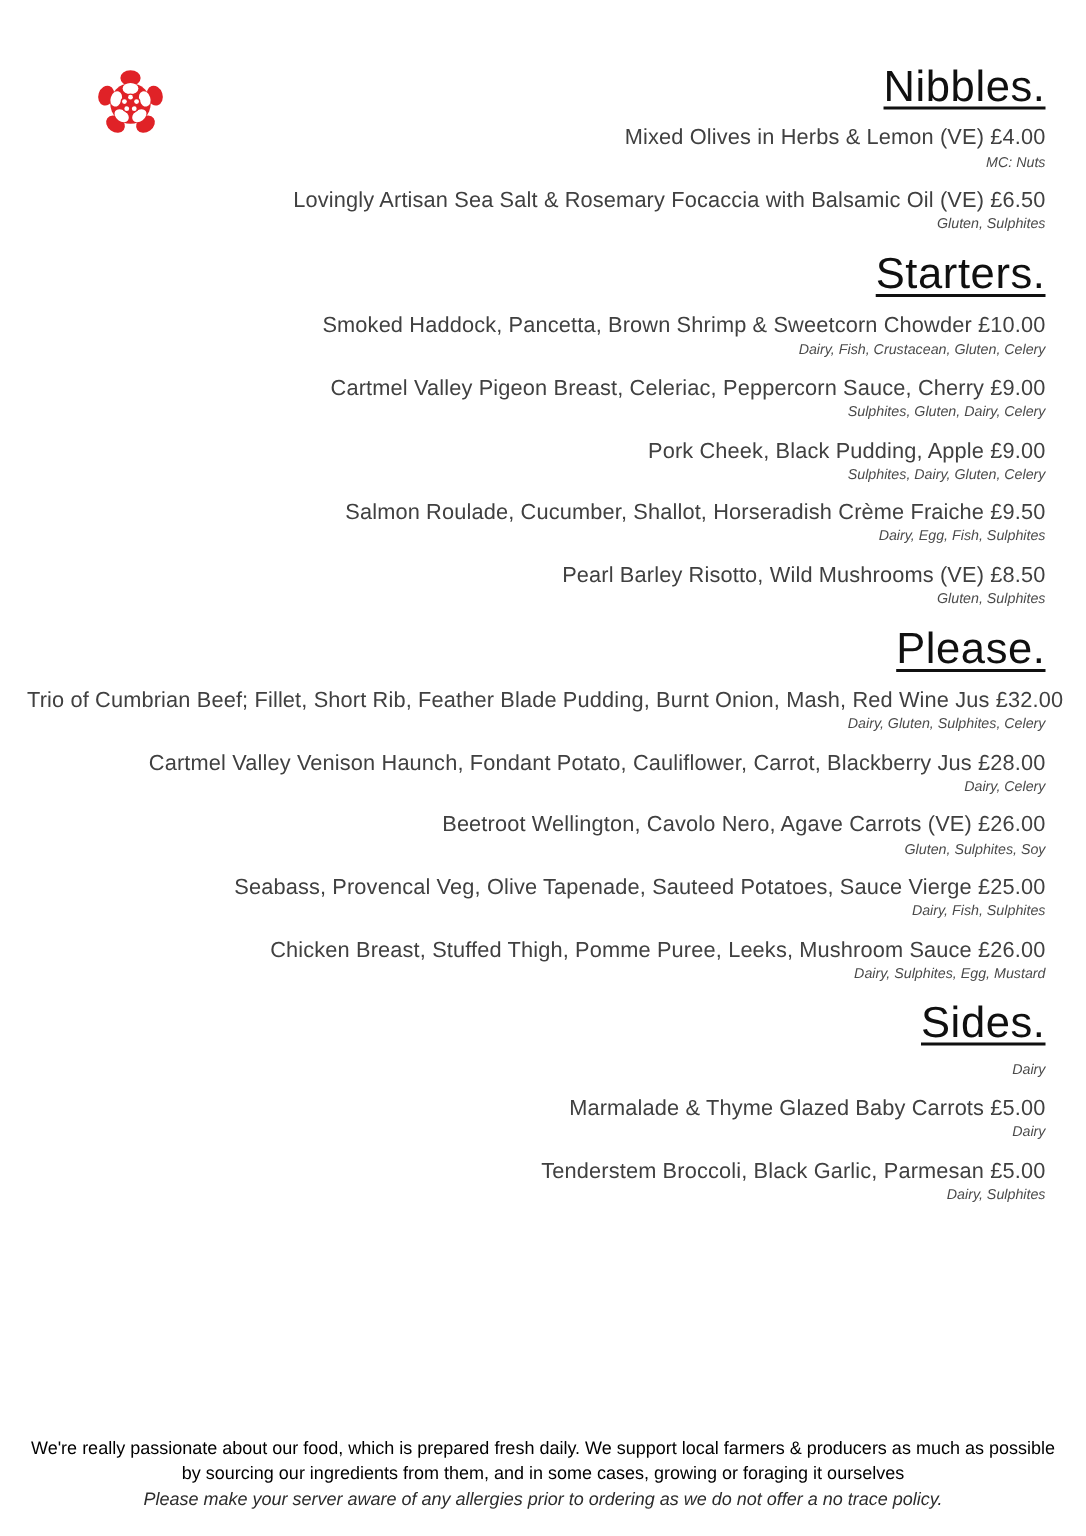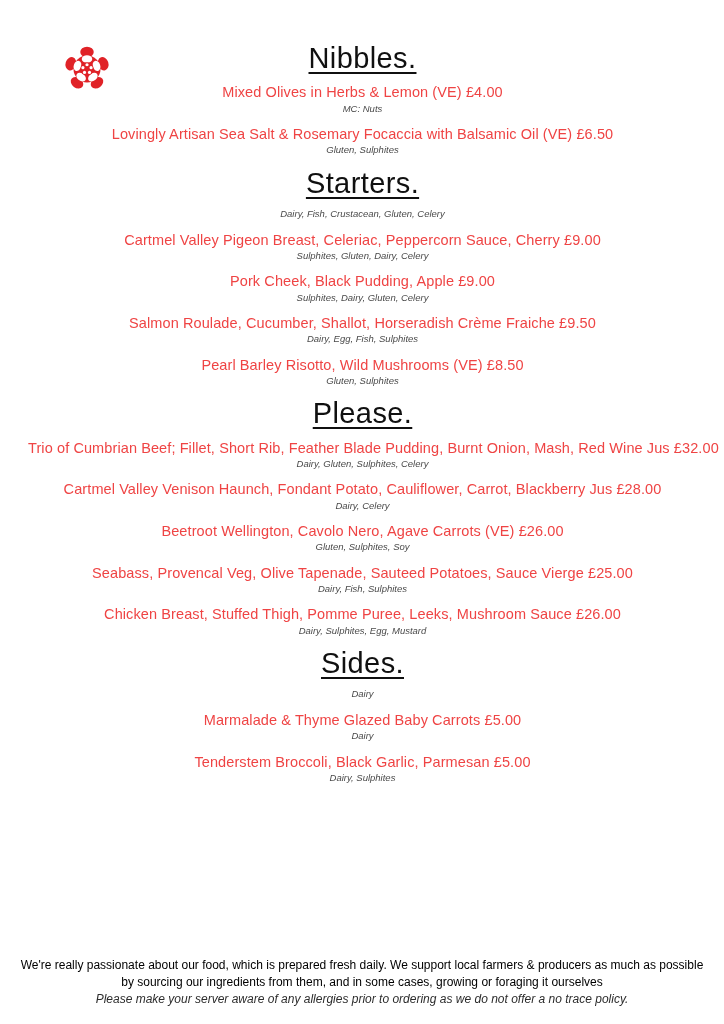--- a/index.html
+++ b/index.html
@@ -10,40 +10,40 @@
     overflow: hidden;
     font-family: "Liberation Sans", sans-serif;
     color: #1f1f1f;
   }
   .logo {
     position: absolute;
     top: 44px; left: 62px;
     width: 50px; height: 50px;
   }
   .menu {
-    padding: 42px 27px 0 28px;
-    text-align: center;
+    padding: 42px 27px 0 18px;
+    text-align: right;
   }
   .section + .section { margin-top: 8px; }
   .section-heading {
     font-size: 29px;
     font-weight: 400;
     line-height: 1.12;
     color: #101010;
     letter-spacing: 0.4px;
     text-decoration: underline;
     text-decoration-thickness: 2px;
     text-underline-offset: 4px;
     margin-bottom: 9px;
   }
   .menu-item { margin-bottom: 11px; }
   .item-line {
     font-size: 14.5px;
     line-height: 1.26;
-    color: #ef4444;
+    color: #404040;
     letter-spacing: 0.1px;
     white-space: nowrap;
   }
   .allergens {
     font-size: 9.5px;
     font-style: italic;
     line-height: 1.2;
     color: #4a4a4a;
     margin-top: 1px;
   }
@@ -115,20 +115,21 @@
     <div class="item-line"><span>Lovingly Artisan Sea Salt &amp; Rosemary Focaccia with Balsamic Oil (VE)</span> <span>£6.50</span></div>
     <div class="allergens">Gluten, Sulphites</div>
   </div>
 </div>
   </section>
 
   <section class="section">
     <h2 class="section-heading">Starters.</h2>
     <div>
   <div class="menu-item">
+    <div class="item-line"><span>Smoked Haddock, Pancetta, Brown Shrimp &amp; Sweetcorn Chowder</span> <span>£10.00</span></div>
     <div class="allergens">Dairy, Fish, Crustacean, Gluten, Celery</div>
   </div>
 
   <div class="menu-item">
     <div class="item-line"><span>Cartmel Valley Pigeon Breast, Celeriac, Peppercorn Sauce, Cherry</span> <span>£9.00</span></div>
     <div class="allergens">Sulphites, Gluten, Dairy, Celery</div>
   </div>
 
   <div class="menu-item">
     <div class="item-line"><span>Pork Cheek, Black Pudding, Apple</span> <span>£9.00</span></div>

